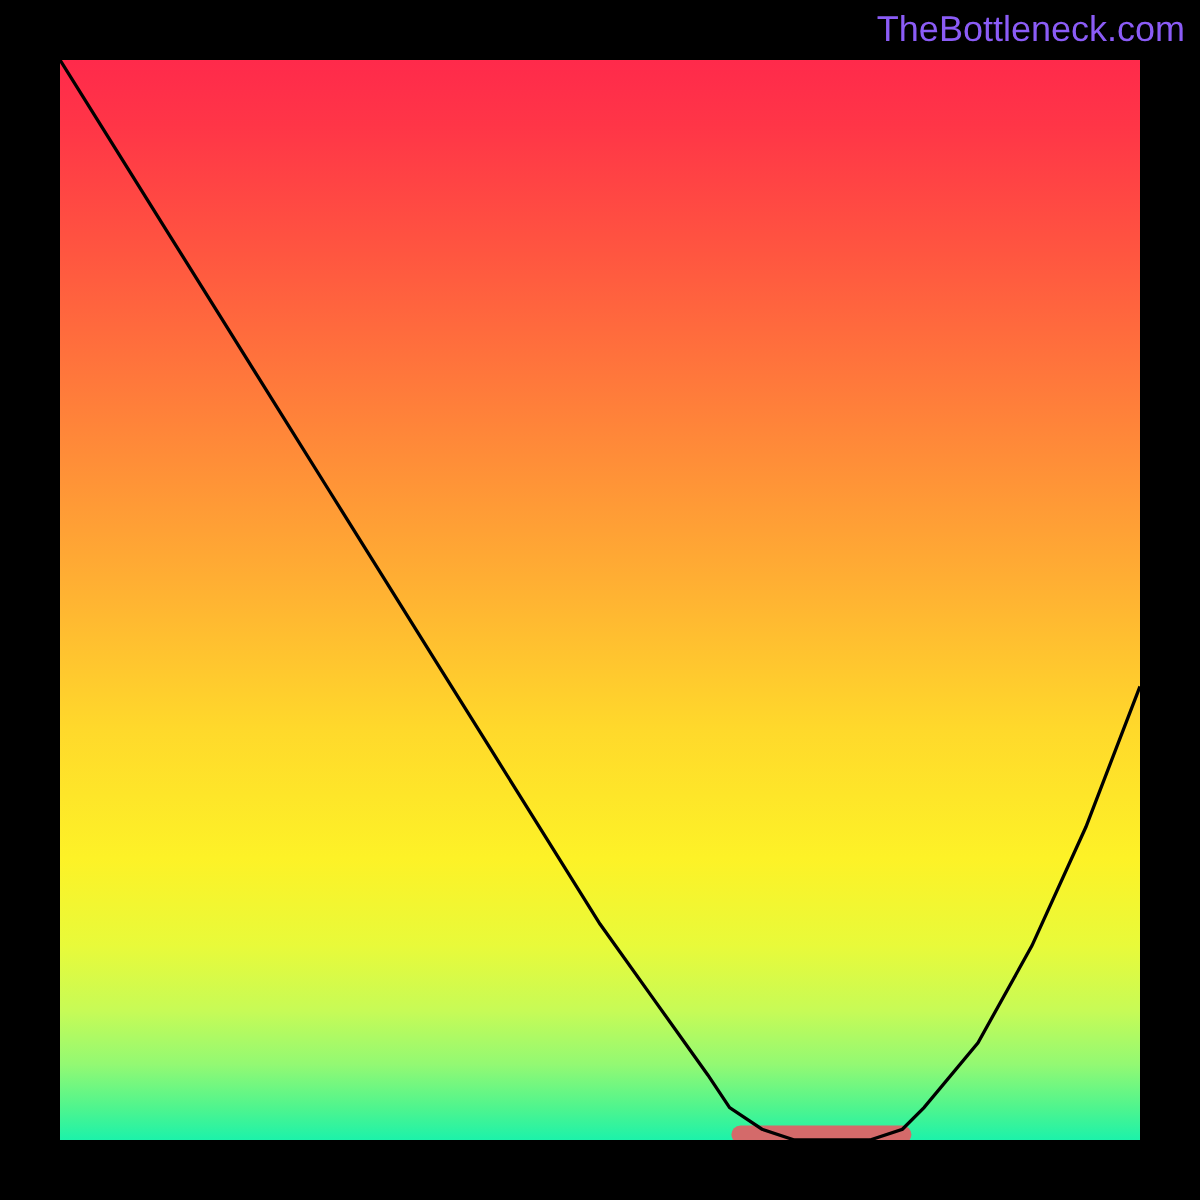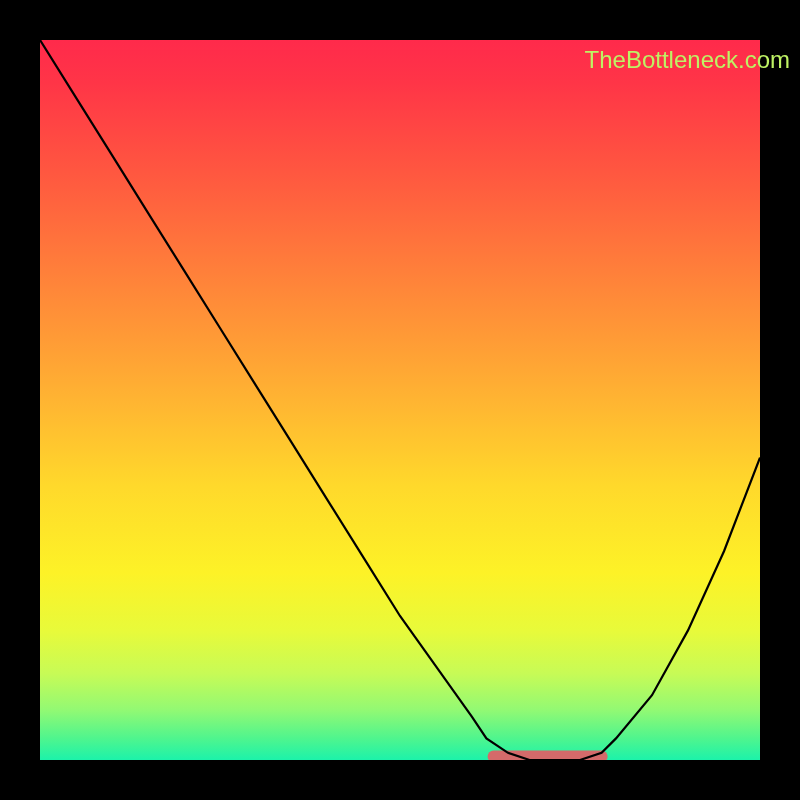--- a/index.html
+++ b/index.html
@@ -1,17 +1,17 @@
 <!DOCTYPE html>
 <html><head>
 <meta charset="utf-8">
 <style>
   * { margin: 0; padding: 0; box-sizing: border-box; }
   body { width: 800px; height: 800px; background: #000; position: relative; font-family: Arial, sans-serif; }
-  .watermark { position: absolute; top: 6px; right: 10px; color: #bef264; font-size: 24px; font-weight: 500; z-index: 10; margin-top: 40px; }
+  .watermark { position: absolute; top: 6px; right: 10px; color: #8b5cf6; font-size: 24px; font-weight: 500; z-index: 10; }
   .chart-area { position: absolute; left: 40px; top: 40px; width: 720px; height: 720px; }
   .gradient-bg { position: absolute; inset: 0; background: linear-gradient(to bottom,
       #ff2a4b 0%,
       #ff3547 6%,
       #ff5640 18%,
       #ff7f3a 32%,
       #ffae33 48%,
       #ffd92b 62%,
       #fdf227 74%,
       #e8fa3a 82%,

